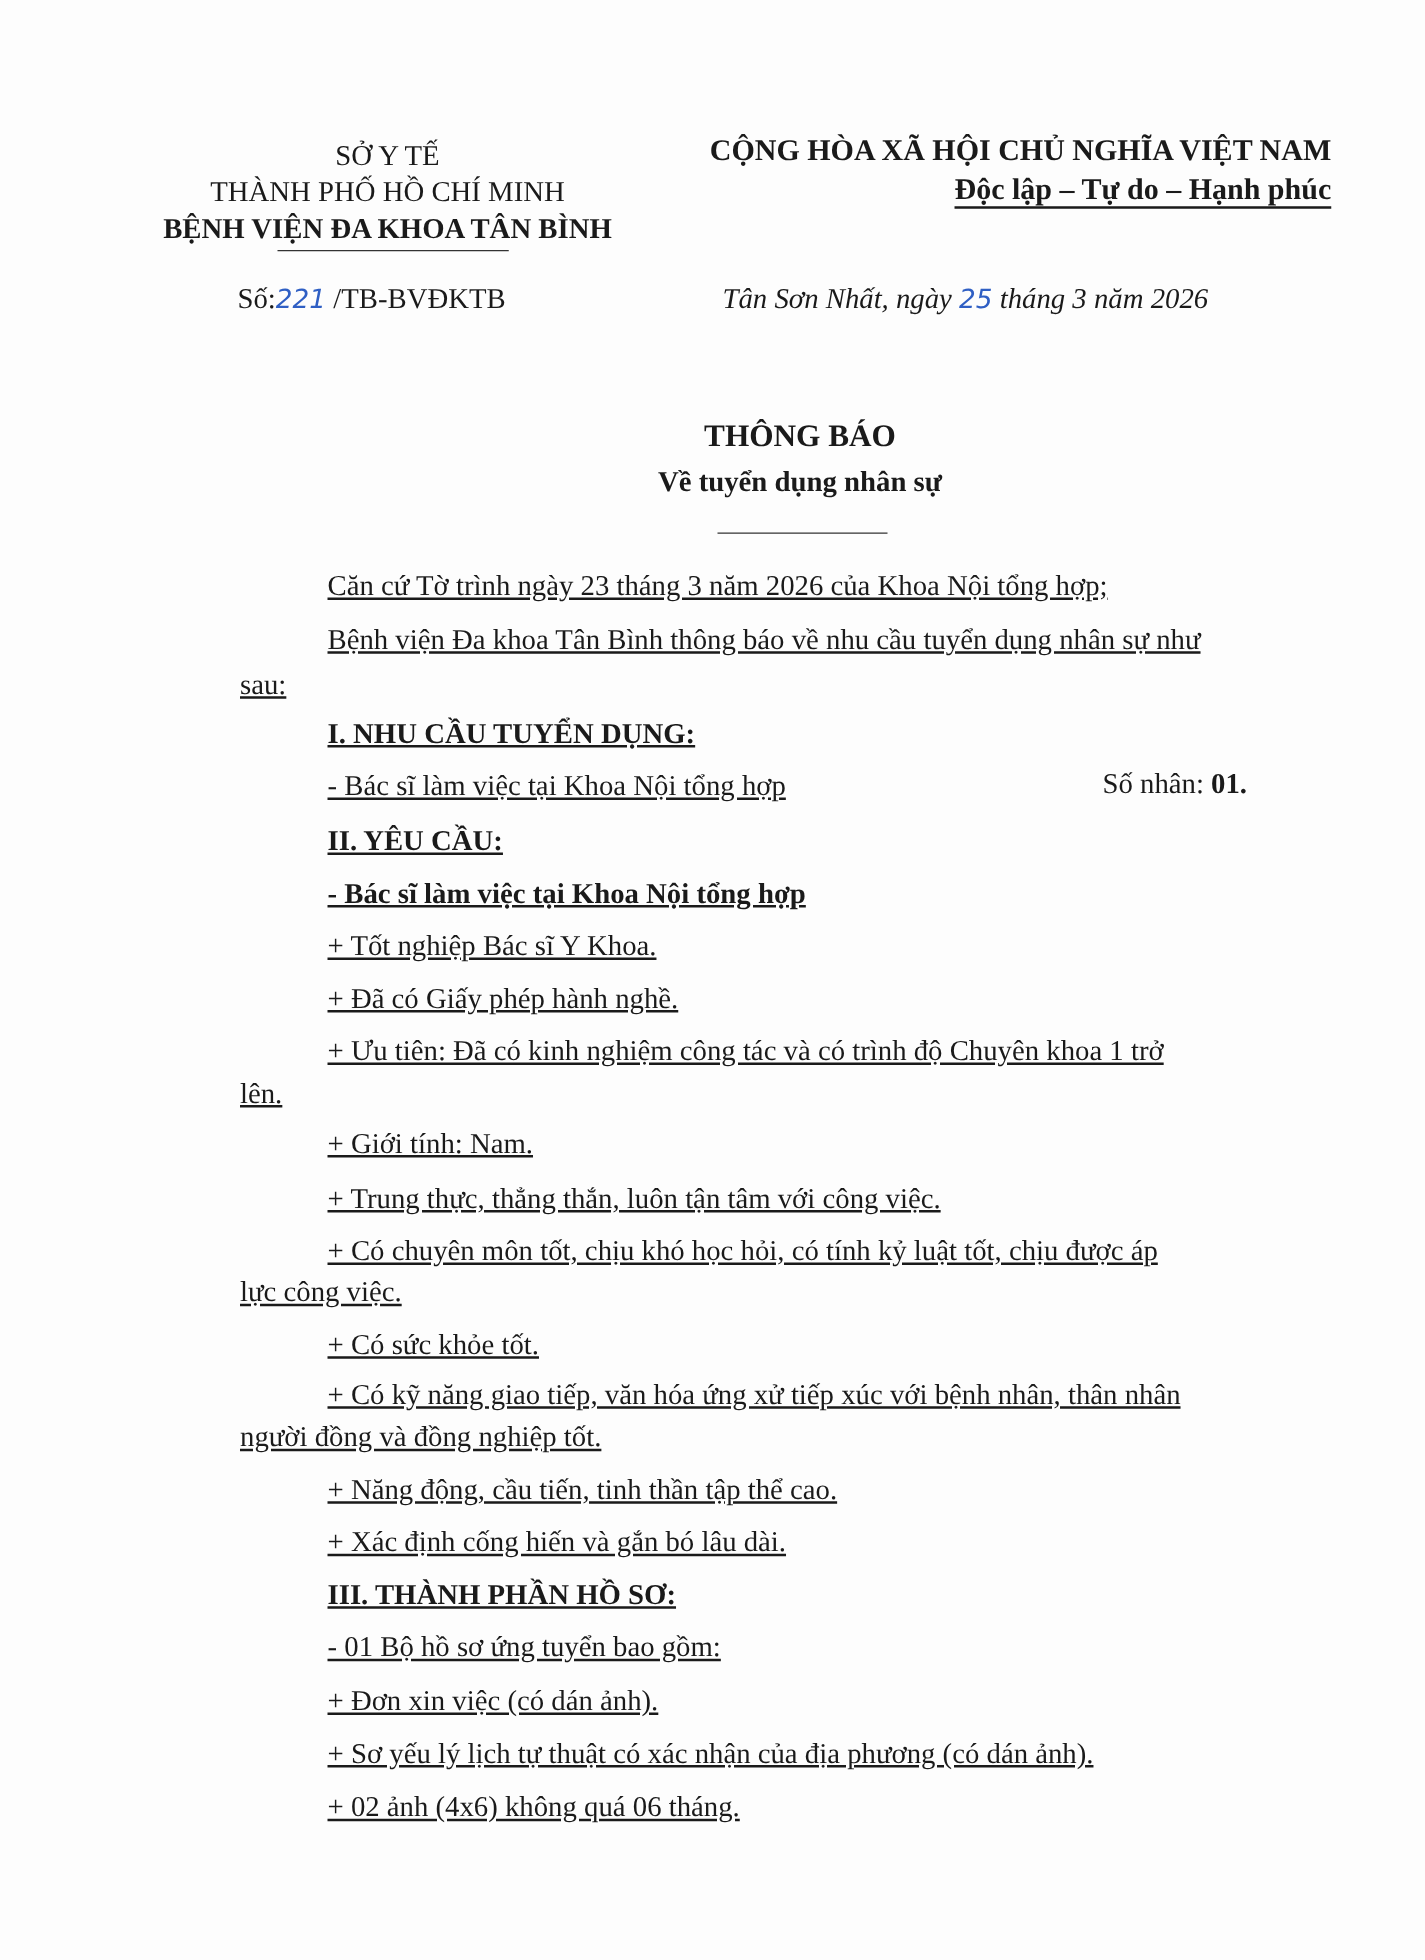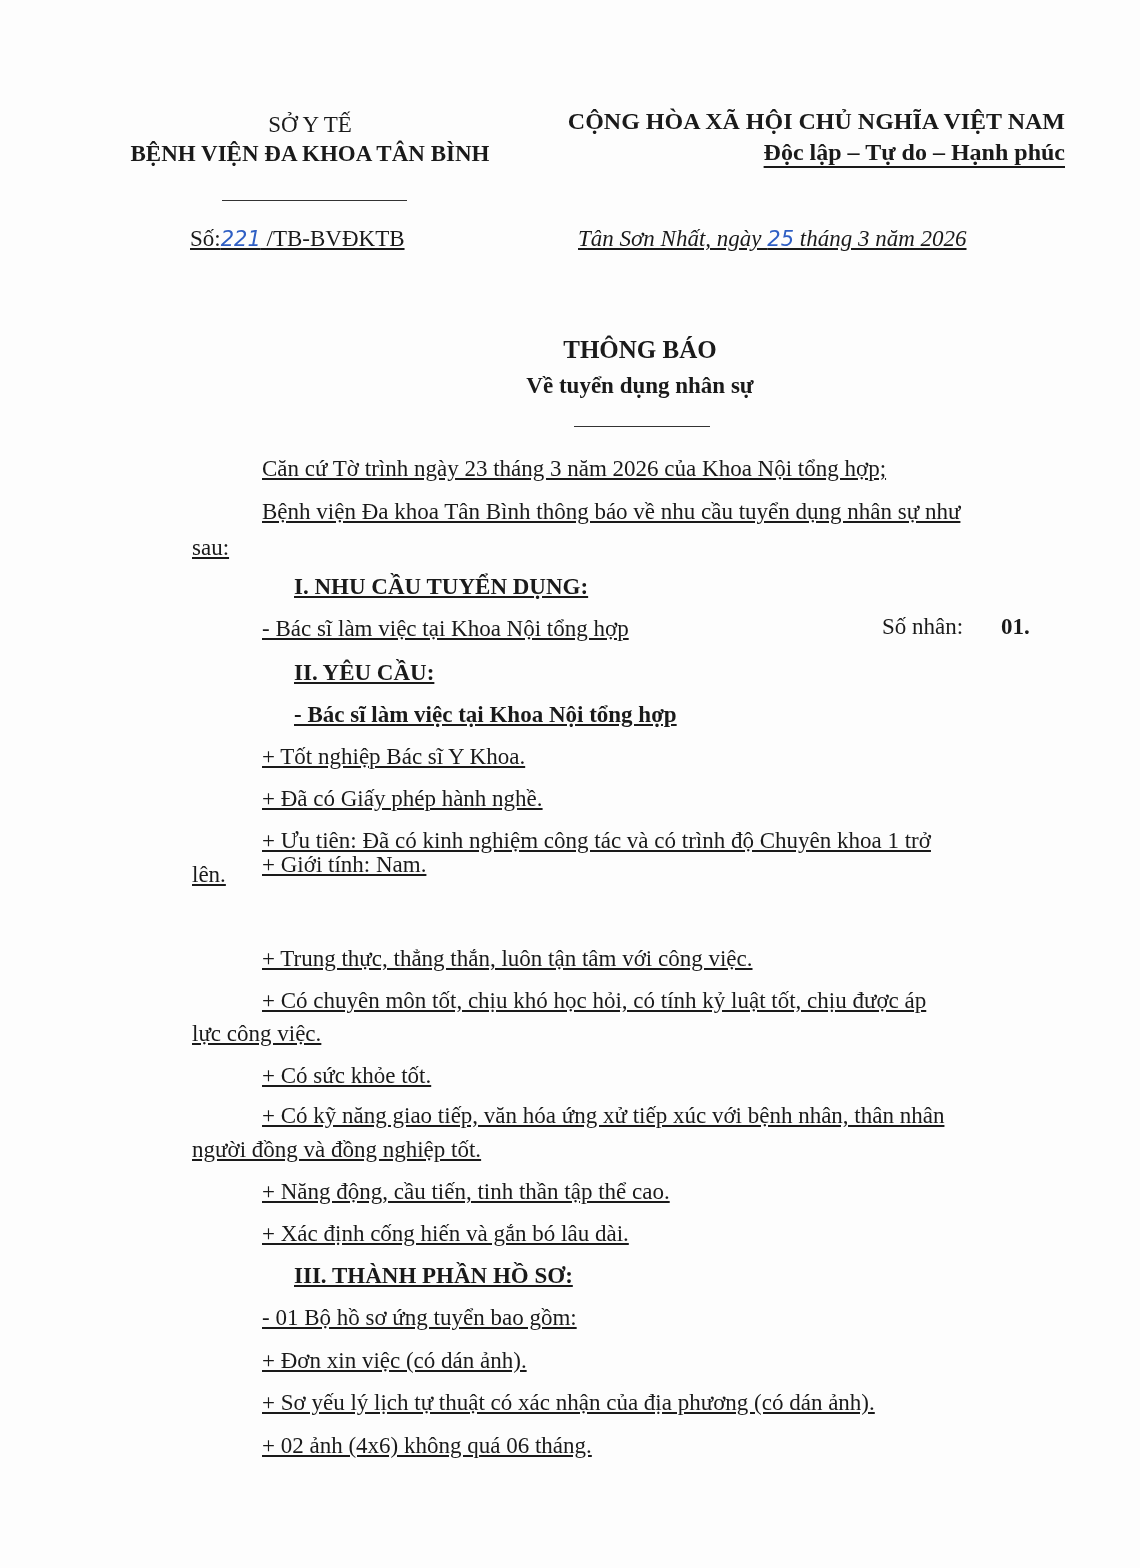--- a/index.html
+++ b/index.html
@@ -1,43 +1,44 @@
 <!DOCTYPE html>
 <html><head>
 <meta charset="utf-8">
 <style>
   html, body { margin:0; padding:0; }
   body {
     width:1140px; height:1568px; background:#fdfdfd; position:relative; overflow:hidden;
     font-family:"Liberation Serif", "DejaVu Serif", serif; color:#1a1a1a;
   }
-  .abs { position:absolute; white-space:nowrap;text-decoration:underline; }
+  .abs { position:absolute; white-space:nowrap; }
   .hdr-left { position:absolute; left:105px; top:110px; width:410px; text-align:center; font-size:23px; line-height:29px; }
   .hdr-left .b { font-weight:bold; }
   .hdr-right { position:absolute; left:520px; top:106px; width:545px; text-align:right; font-size:24px; line-height:31px; font-weight:bold; }
   .motto { text-decoration:underline; text-underline-offset:6px; text-decoration-thickness:1.5px; }
   .rule-left { position:absolute; left:222px; top:200px; width:185px; border-top:1.5px solid #333; }
   .hand { color:#2f5fc4; font-family:"DejaVu Sans", sans-serif; font-style:italic; font-size:21px; }
   .so { left:190px; top:226px; font-size:23px; }
   .date { left:578px; top:226px; font-size:23px; font-style:italic; }
   .title { position:absolute; left:0; width:1280px; text-align:center; font-weight:bold; }
   .t1 { top:336px; font-size:25px; left:0; width:1280px; }
   .t2 { top:373px; font-size:23px; }
   .rule-mid { position:absolute; left:574px; top:426px; width:136px; border-top:1.5px solid #333; }
   .line { position:absolute; font-size:23px; line-height:30px; white-space:nowrap;text-decoration:underline; }
-  .bold { font-weight:bold;margin-left:32px; }
+  .bold { font-weight:bold; }
   .ind { left:262px; }
   .l0 { left:192px; }
   .qty { position:absolute; left:882px; font-size:23px; }
 </style>
 </head>
 <body>
 
 <div class="hdr-left">
   <div>SỞ Y TẾ</div>
+  <div>THÀNH PHỐ HỒ CHÍ MINH</div>
   <div class="b">BỆNH VIỆN ĐA KHOA TÂN BÌNH</div>
 </div>
 <div class="rule-left"></div>
 
 <div class="hdr-right">
   <div>CỘNG HÒA XÃ HỘI CHỦ NGHĨA VIỆT NAM</div>
   <div><span class="motto">Độc lập – Tự do – Hạnh phúc</span></div>
 </div>
 
 <div class="abs so">
@@ -61,21 +62,21 @@
 <div class="qty" style="top:614px">
   <span>Số nhân: </span><span class="bold">01.</span>
 </div>
 
 <div class="line ind bold" style="top:658px">II. YÊU CẦU:</div>
 <div class="line ind bold" style="top:700px">- Bác sĩ làm việc tại Khoa Nội tổng hợp</div>
 <div class="line ind" style="top:742px">+ Tốt nghiệp Bác sĩ Y Khoa.</div>
 <div class="line ind" style="top:784px">+ Đã có Giấy phép hành nghề.</div>
 <div class="line ind" style="top:826px">+ Ưu tiên: Đã có kinh nghiệm công tác và có trình độ Chuyên khoa 1 trở</div>
 <div class="line l0" style="top:860px">lên.</div>
-<div class="line ind" style="top:850px">+ Giới tính: Nam.</div>
+<div class="line ind" style="top:900px">+ Giới tính: Nam.</div>
 <div class="line ind" style="top:944px">+ Trung thực, thẳng thắn, luôn tận tâm với công việc.</div>
 <div class="line ind" style="top:986px">+ Có chuyên môn tốt, chịu khó học hỏi, có tính kỷ luật tốt, chịu được áp</div>
 <div class="line l0" style="top:1019px">lực công việc.</div>
 <div class="line ind" style="top:1061px">+ Có sức khỏe tốt.</div>
 <div class="line ind" style="top:1101px">+ Có kỹ năng giao tiếp, văn hóa ứng xử tiếp xúc với bệnh nhân, thân nhân</div>
 <div class="line l0" style="top:1135px">người đồng và đồng nghiệp tốt.</div>
 <div class="line ind" style="top:1177px">+ Năng động, cầu tiến, tinh thần tập thể cao.</div>
 <div class="line ind" style="top:1219px">+ Xác định cống hiến và gắn bó lâu dài.</div>
 
 <div class="line ind bold" style="top:1261px">III. THÀNH PHẦN HỒ SƠ:</div>

